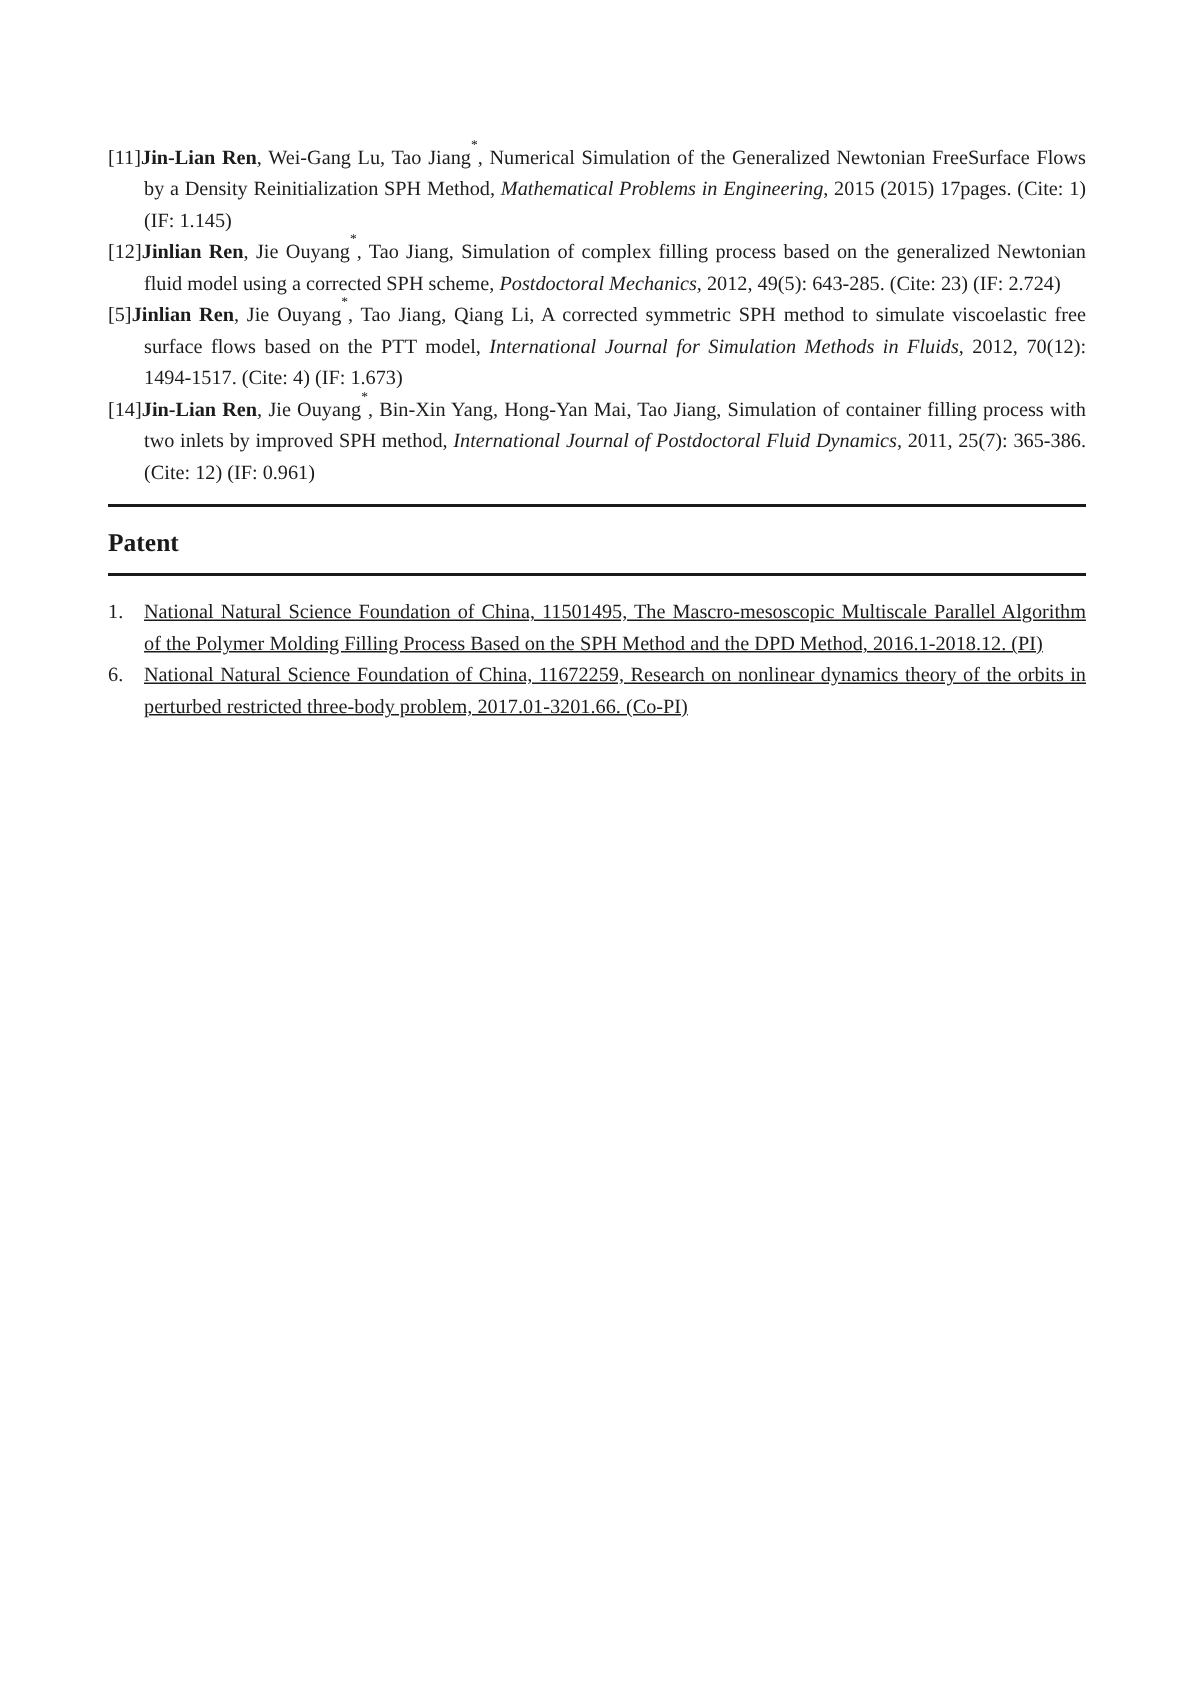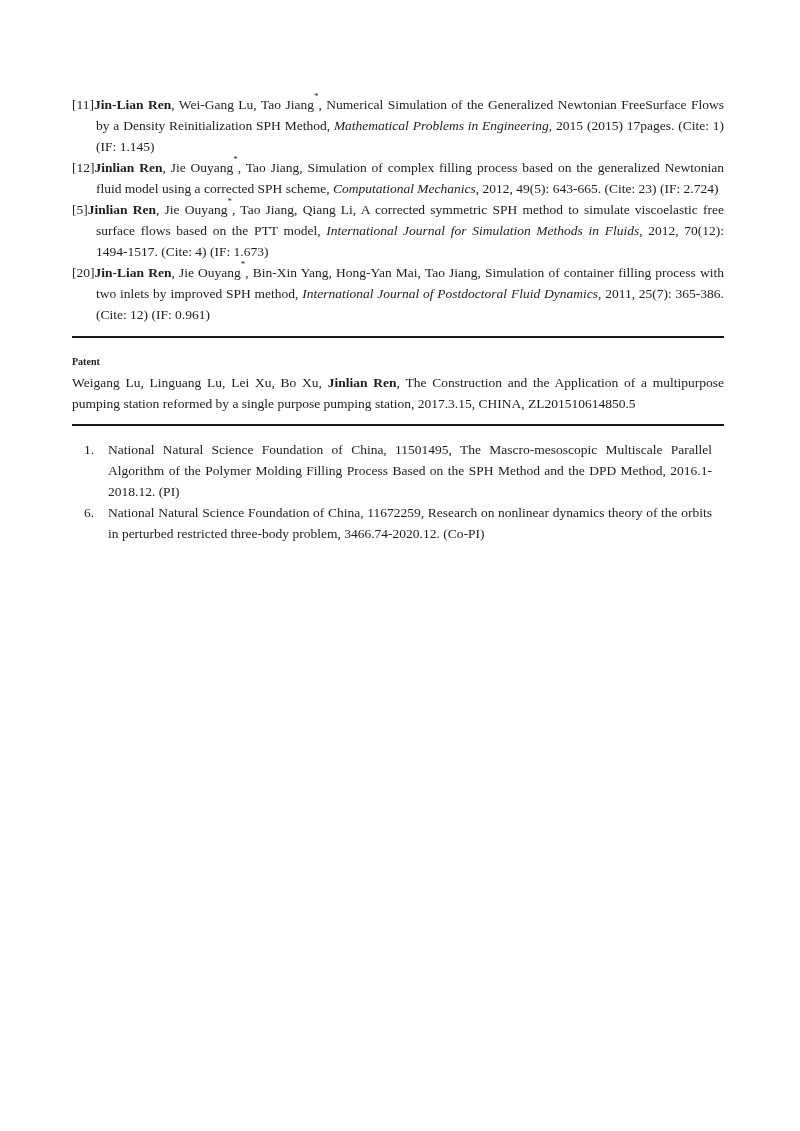--- a/index.html
+++ b/index.html
@@ -30,61 +30,60 @@
     top: -4.5px;
   }
   .rule {
     border: none;
     border-top: 2px solid #1a1a1a;
     height: 0;
     margin: 11px 0 13px 0;
   }
   .rule.second { margin: 10px 0 13px 0; }
   h2.sec-heading {
-    font-size: 10px;
+    font-size: 17px;
     font-weight: bold;
     margin: 0;
     line-height: 21px;
     color: #1a1a1a;
   }
   .para {
     margin: 0;
     text-align: justify;
   }
-  .proj-list { margin: 12px; padding: 0; }
+  .proj-list { margin: 0; padding: 0; text-decoration: underline; }
   .proj-item {
     text-align: justify;
     padding-left: 24px;
     text-indent: -24px;
   }
   .proj-num {
     display: inline-block;
     width: 24px;
     text-indent: 0;
   }
 </style>
 </head>
 <body>
 
 <div class="page">
 
   <section class="refs">
       <div class="ref-item"><span>[11]</span><b>Jin-Lian Ren</b><span>, Wei-Gang Lu, Tao Jiang</span><sup class="star">*</sup><span>, Numerical Simulation of the Generalized Newtonian FreeSurface Flows by a Density Reinitialization SPH Method, </span><i>Mathematical Problems in Engineering</i><span>, 2015 (2015) 17pages. (Cite: 1) (IF: 1.145)</span></div>
-      <div class="ref-item"><span>[12]</span><b>Jinlian Ren</b><span>, Jie Ouyang</span><sup class="star">*</sup><span>, Tao Jiang, Simulation of complex filling process based on the generalized Newtonian fluid model using a corrected SPH scheme, </span><i>Computational Mechanics</i><span>, 2012, 49(5): 643-665. (Cite: 23) (IF: 2.724)</span></div>
+      <div class="ref-item"><span>[12]</span><b>Jinlian Ren</b><span>, Jie Ouyang</span><sup class="star">*</sup><span>, Tao Jiang, Simulation of complex filling process based on the generalized Newtonian fluid model using a corrected SPH scheme, </span><i>Postdoctoral Mechanics</i><span>, 2012, 49(5): 643-285. (Cite: 23) (IF: 2.724)</span></div>
       <div class="ref-item"><span>[5]</span><b>Jinlian Ren</b><span>, Jie Ouyang</span><sup class="star">*</sup><span>, Tao Jiang, Qiang Li, A corrected symmetric SPH method to simulate viscoelastic free surface flows based on the PTT model, </span><i>International Journal for Simulation Methods in Fluids</i><span>, 2012, 70(12): 1494-1517. (Cite: 4) (IF: 1.673)</span></div>
-      <div class="ref-item"><span>[20]</span><b>Jin-Lian Ren</b><span>, Jie Ouyang</span><sup class="star">*</sup><span>, Bin-Xin Yang, Hong-Yan Mai, Tao Jiang, Simulation of container filling process with two inlets by improved SPH method, </span><i>International Journal of Postdoctoral Fluid Dynamics</i><span>, 2011, 25(7): 365-386. (Cite: 12) (IF: 0.961)</span></div>
+      <div class="ref-item"><span>[14]</span><b>Jin-Lian Ren</b><span>, Jie Ouyang</span><sup class="star">*</sup><span>, Bin-Xin Yang, Hong-Yan Mai, Tao Jiang, Simulation of container filling process with two inlets by improved SPH method, </span><i>International Journal of Postdoctoral Fluid Dynamics</i><span>, 2011, 25(7): 365-386. (Cite: 12) (IF: 0.961)</span></div>
     </section>
 
   <hr class="rule">
 
   <h2 class="sec-heading">Patent</h2>
 
-  <p class="para"><span>Weigang Lu, Linguang Lu, Lei Xu, Bo Xu, </span><b>Jinlian Ren</b><span>, The Construction and the Application of a multipurpose pumping station reformed by a single purpose pumping station, 2017.3.15, CHINA, ZL201510614850.5</span></p>
 
   <hr class="rule second">
 
 
   <div class="proj-list">
       <div class="proj-item"><span class="proj-num">1.</span><span>National Natural Science Foundation of China, 11501495, The Mascro-mesoscopic Multiscale Parallel Algorithm of the Polymer Molding Filling Process Based on the SPH Method and the DPD Method, 2016.1-2018.12. (PI)</span></div>
-      <div class="proj-item"><span class="proj-num">6.</span><span>National Natural Science Foundation of China, 11672259, Research on nonlinear dynamics theory of the orbits in perturbed restricted three-body problem, 3466.74-2020.12. (Co-PI)</span></div>
+      <div class="proj-item"><span class="proj-num">6.</span><span>National Natural Science Foundation of China, 11672259, Research on nonlinear dynamics theory of the orbits in perturbed restricted three-body problem, 2017.01-3201.66. (Co-PI)</span></div>
     </div>
 
 </div>
 
 </body></html>

